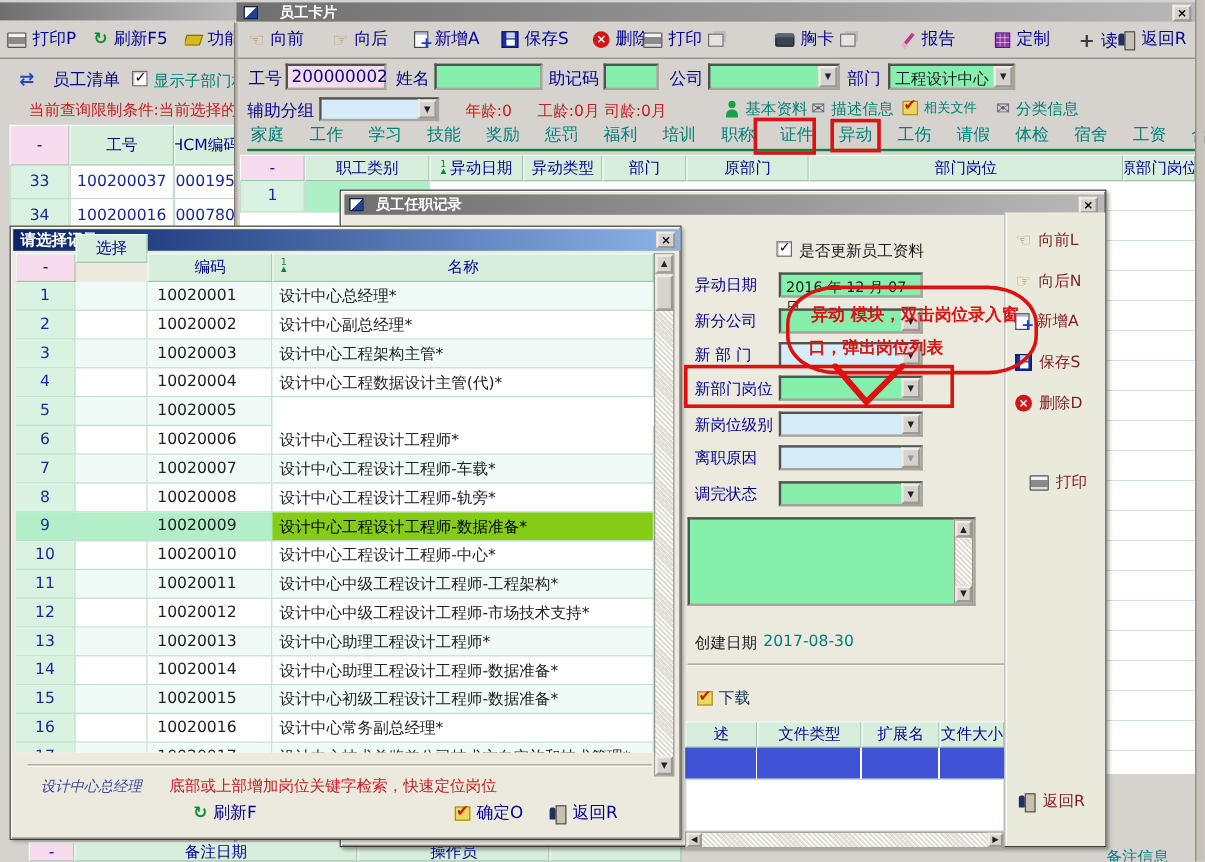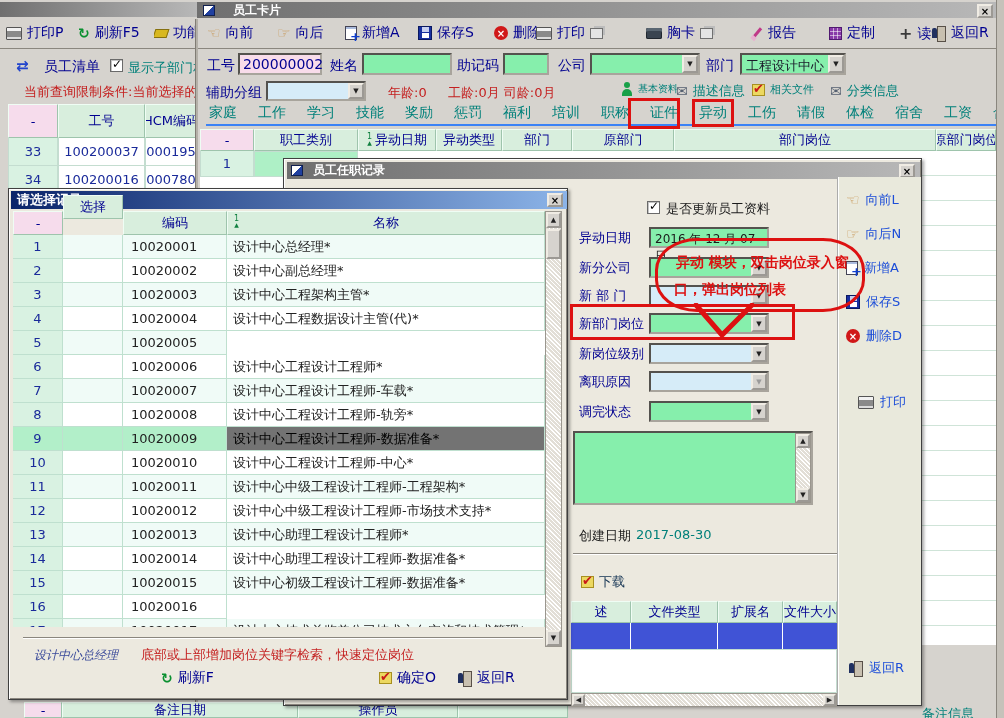--- a/index.html
+++ b/index.html
@@ -72,23 +72,23 @@
 
 #sel-rows{position:absolute;left:4px;top:46px;width:532px;height:392px;overflow:hidden;background:#fff}
 .srow{display:flex;height:24px}
 .srow>span{border-right:1px solid #bfe0cf;border-bottom:1px solid #bfe0cf;display:flex;align-items:center;font-size:13px;overflow:hidden;white-space:nowrap}
 .c-no{width:50px;justify-content:center;background:#d9f2e2;color:#1a2a9a}
 .c-sel{width:60px}
 .c-code{width:104px;padding-left:8px;color:#222}
 .c-name{width:318px;padding-left:6px;color:#222}
 .srow:nth-of-type(odd) .c-sel,.srow:nth-of-type(odd) .c-code,.srow:nth-of-type(odd) .c-name{background:#f0fbf7}
 .srow.sel .c-no,.srow.sel .c-sel,.srow.sel .c-code{background:#b2efc9}
-.srow.sel .c-name{background:#737373;color:#000}
-
-.pbtn{position:absolute;display:flex;align-items:center;gap:6px;font-size:13px;color:#1d4ed8;white-space:nowrap}
+.srow.sel .c-name{background:#84cc16;color:#000}
+
+.pbtn{position:absolute;display:flex;align-items:center;gap:6px;font-size:13px;color:#7f1d1d;white-space:nowrap}
 .ann{border:3px solid #dd1111}
 </style>
 </head>
 <body>
 
 <div class="a tb-grey" style="left:0;top:2px;width:197px;height:15px"></div>
 
 <div class="a tb-grey" style="left:197px;top:2px;width:799px;height:16px;display:flex;align-items:center">
   <span class="ic" style="width:12px;height:11px;margin-left:6px;background:linear-gradient(135deg,#fff 50%,#2040a0 50%);border:1px solid #102050"></span>
   <span class="b f12" style="margin-left:18px">员工卡片</span>
@@ -196,38 +196,38 @@
     <span class="ddbtn"></span>
   </div>
 
 <div class="a nv f14" style="left:206px;top:84px">辅助分组</div>
 <div class="a sunk fctl bg-blue" style="left:266px;top:81px;width:100px;height:20px;background:#d6ecf8">
     <span class="val"></span>
     <span class="ddbtn"></span>
   </div>
 <div class="a rd" style="left:388px;top:84px">年龄:0</div>
 <div class="a rd" style="left:448px;top:84px">工龄:0月 司龄:0月</div>
-<div class="a tbtn" style="left:621px;top:82px;font-size:10px">
+<div class="a tbtn" style="left:604px;top:82px;font-size:13px">
     <i class="ic i-person"></i>
     <span class="tl">基本资料</span>
   </div>
 <div class="a tbtn" style="left:676px;top:82px;font-size:13px">
     <i class="ic g-env"></i>
     <span class="tl">描述信息</span>
   </div>
 <div class="a tbtn" style="left:752px;top:82px;font-size:11px">
     <i class="ic i-chk"></i>
     <span class="tl">相关文件</span>
   </div>
 <div class="a tbtn" style="left:830px;top:82px;font-size:13px">
     <i class="ic g-env"></i>
     <span class="tl">分类信息</span>
   </div>
 
-<div class="a" id="tabs" style="left:206px;top:102px;width:790px;height:24px;border-bottom:2px solid #3b82f6">
+<div class="a" id="tabs" style="left:206px;top:102px;width:790px;height:24px;border-bottom:2px solid #15803d">
 
 <span class="tab">家庭</span>
     <span class="tab">工作</span>
     <span class="tab">学习</span>
     <span class="tab">技能</span>
     <span class="tab">奖励</span>
     <span class="tab">惩罚</span>
     <span class="tab">福利</span>
     <span class="tab">培训</span>
     <span class="tab">职称</span>
@@ -477,20 +477,21 @@
       <div class="srow">
         <span class="c-no">15</span>
         <span class="c-sel"></span>
         <span class="c-code">10020015</span>
         <span class="c-name">设计中心初级工程设计工程师-数据准备*</span>
       </div>
       <div class="srow">
         <span class="c-no">16</span>
         <span class="c-sel"></span>
         <span class="c-code">10020016</span>
+        <span class="c-name">设计中心常务副总经理*</span>
       </div>
       <div class="srow">
         <span class="c-no">17</span>
         <span class="c-sel"></span>
         <span class="c-code">10020017</span>
         <span class="c-name">设计中心技术总监兼公司技术方向实施和技术管理*</span>
       </div>
     </div>
 
   <div class="a sbtrack" style="left:536px;top:22px;width:17px;height:436px">

